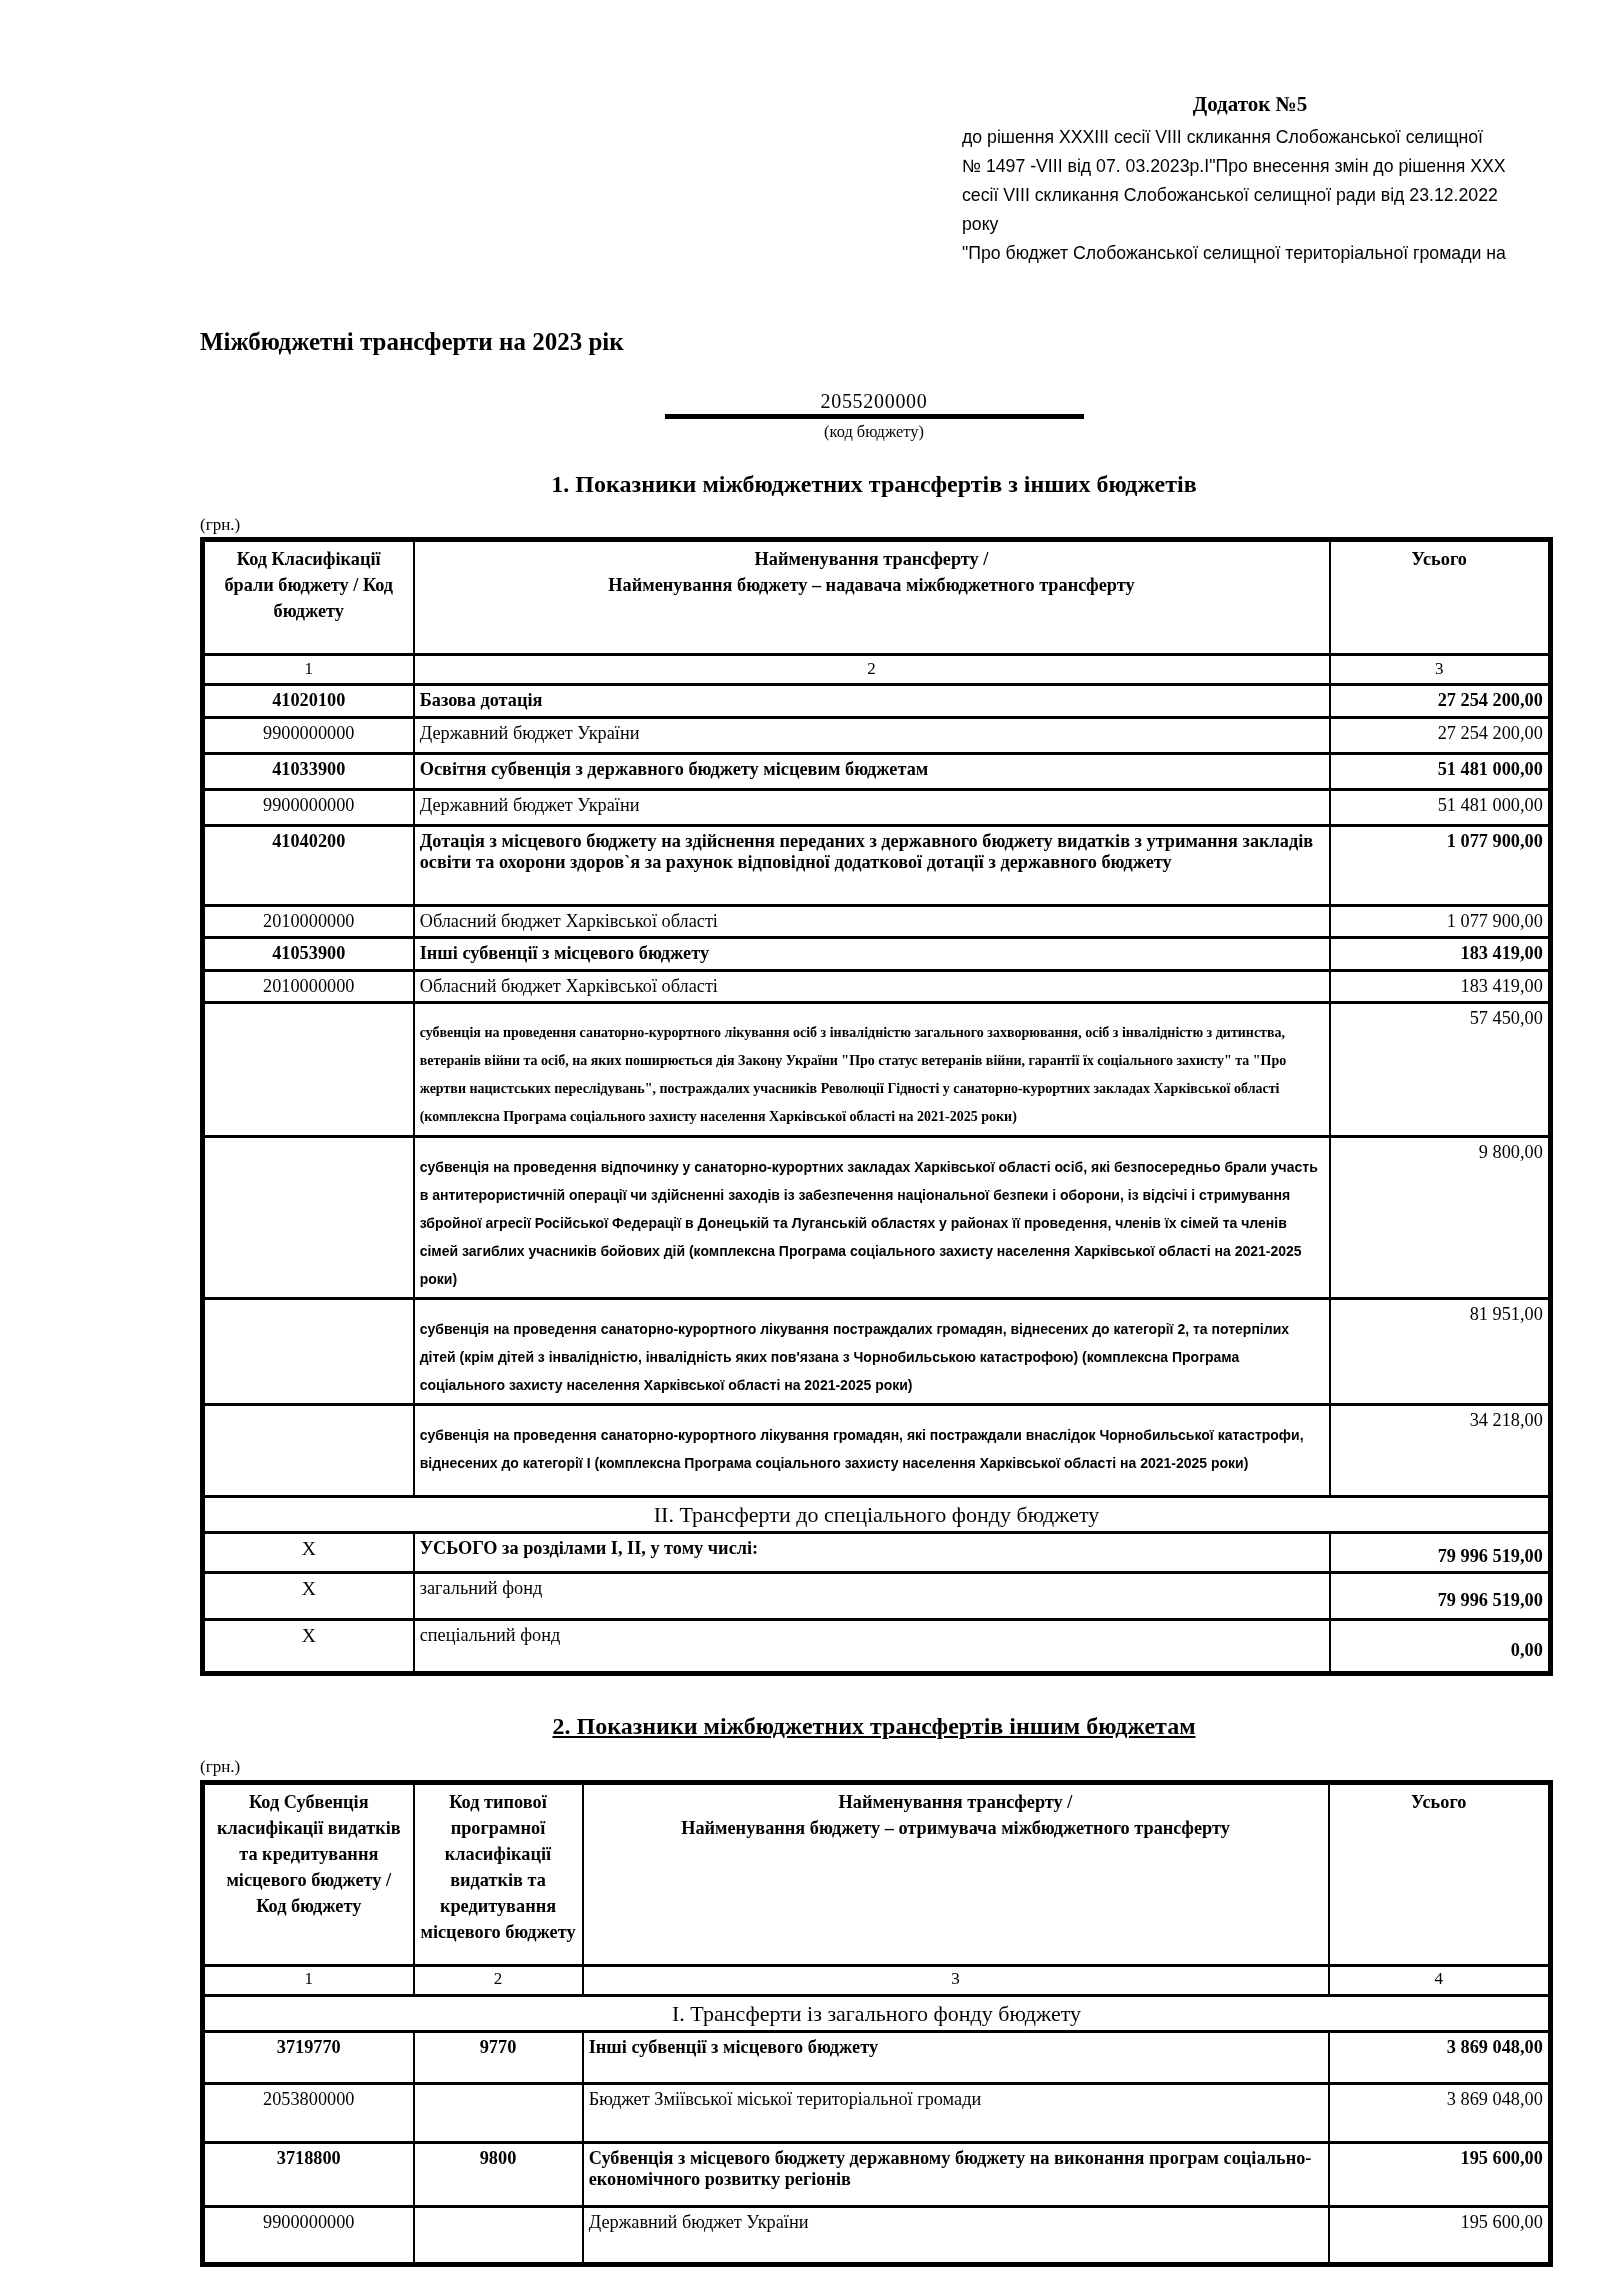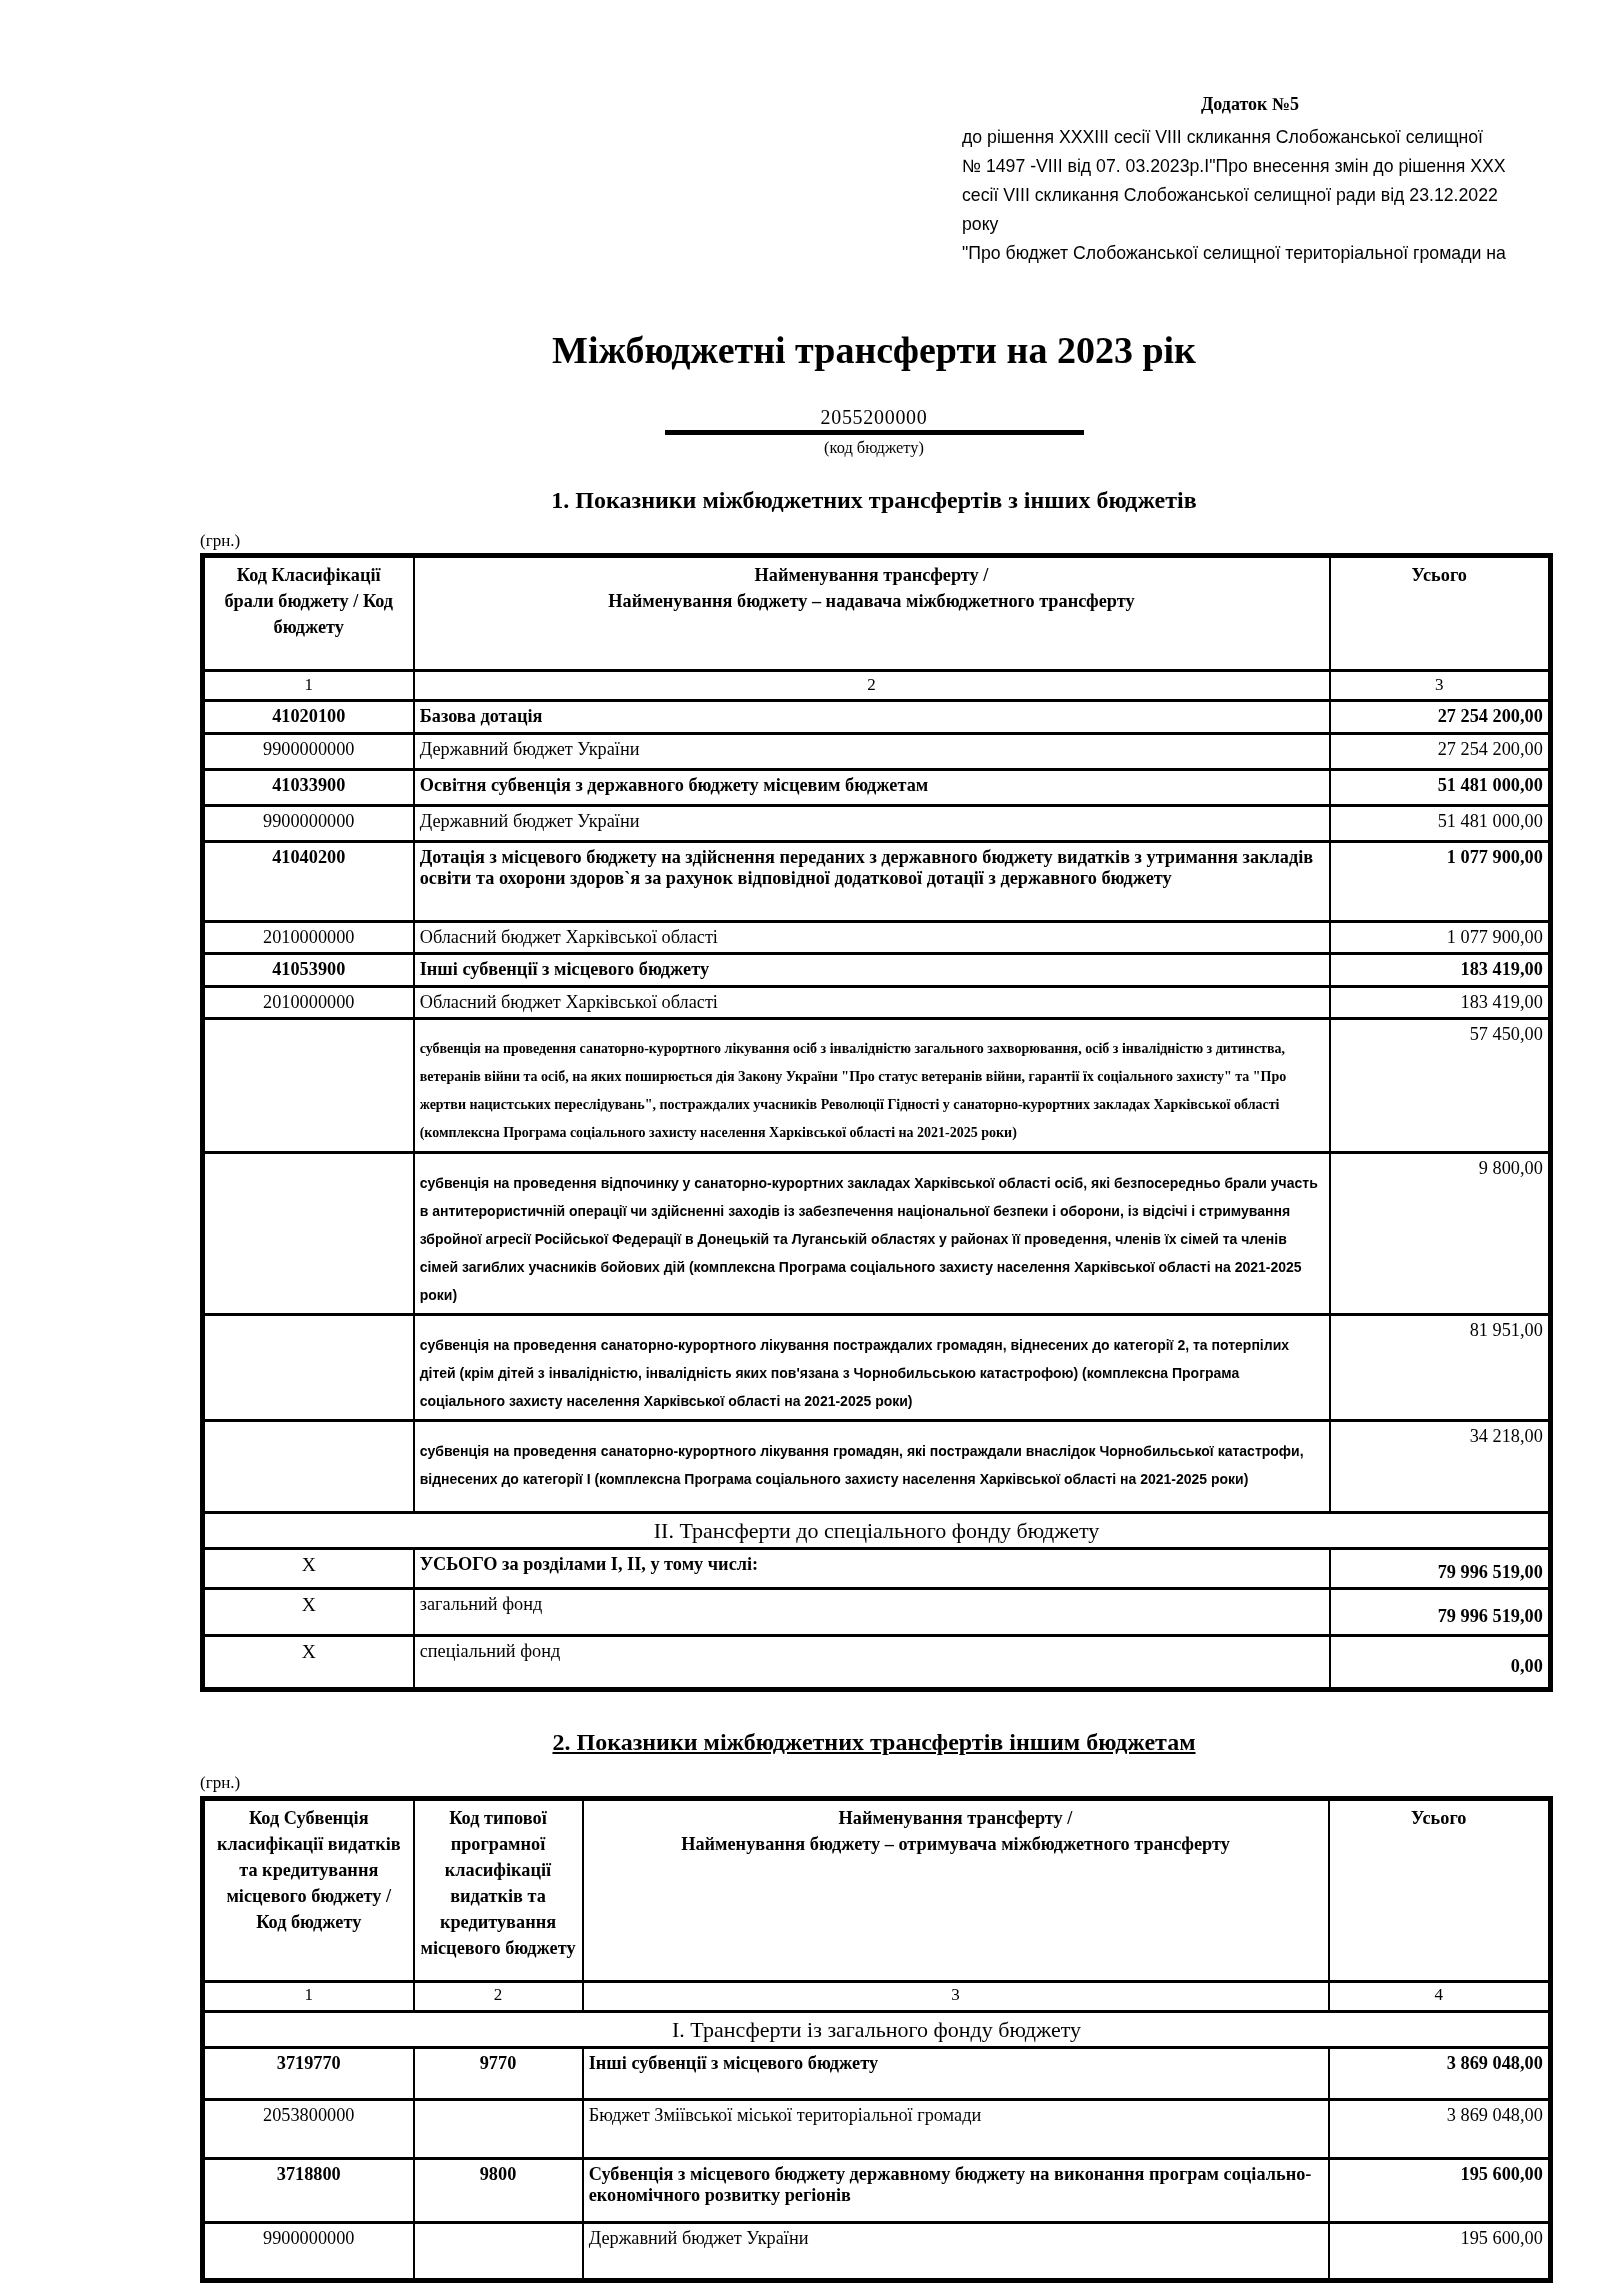--- a/index.html
+++ b/index.html
@@ -9,27 +9,27 @@
     font-family:"Liberation Serif", serif;
   }
   
   .annex{
     margin-left:962px;width:576px;padding-top:90px;
     font-family:"Liberation Sans", sans-serif;
     font-size:17.7px;line-height:29px;
   }
   .annex .a-line1{
     font-family:"Liberation Serif", serif;
-    font-weight:bold;font-size:18px;text-align:center;
+    font-weight:bold;font-size:21px;text-align:center;
     margin-bottom:3.9px;
   }
   
   .content{margin-left:200px;width:1348px;}
   .doc-title{
-    text-align:center;font-weight:bold;font-size:38px;
+    text-align:left;font-weight:bold;font-size:25px;
     margin-top:60px;
   }
   .code-block{margin-top:34px;text-align:center;}
   .code-num{font-size:20px;letter-spacing:0.7px;}
   .code-line{width:419px;margin:1.3px auto 2.6px auto;border-bottom:5.9px solid #000;}
   .code-caption{font-size:16.4px;}
   .sec-heading{
     text-align:center;font-weight:bold;font-size:24px;margin-top:29px;
   }
   .grn{

